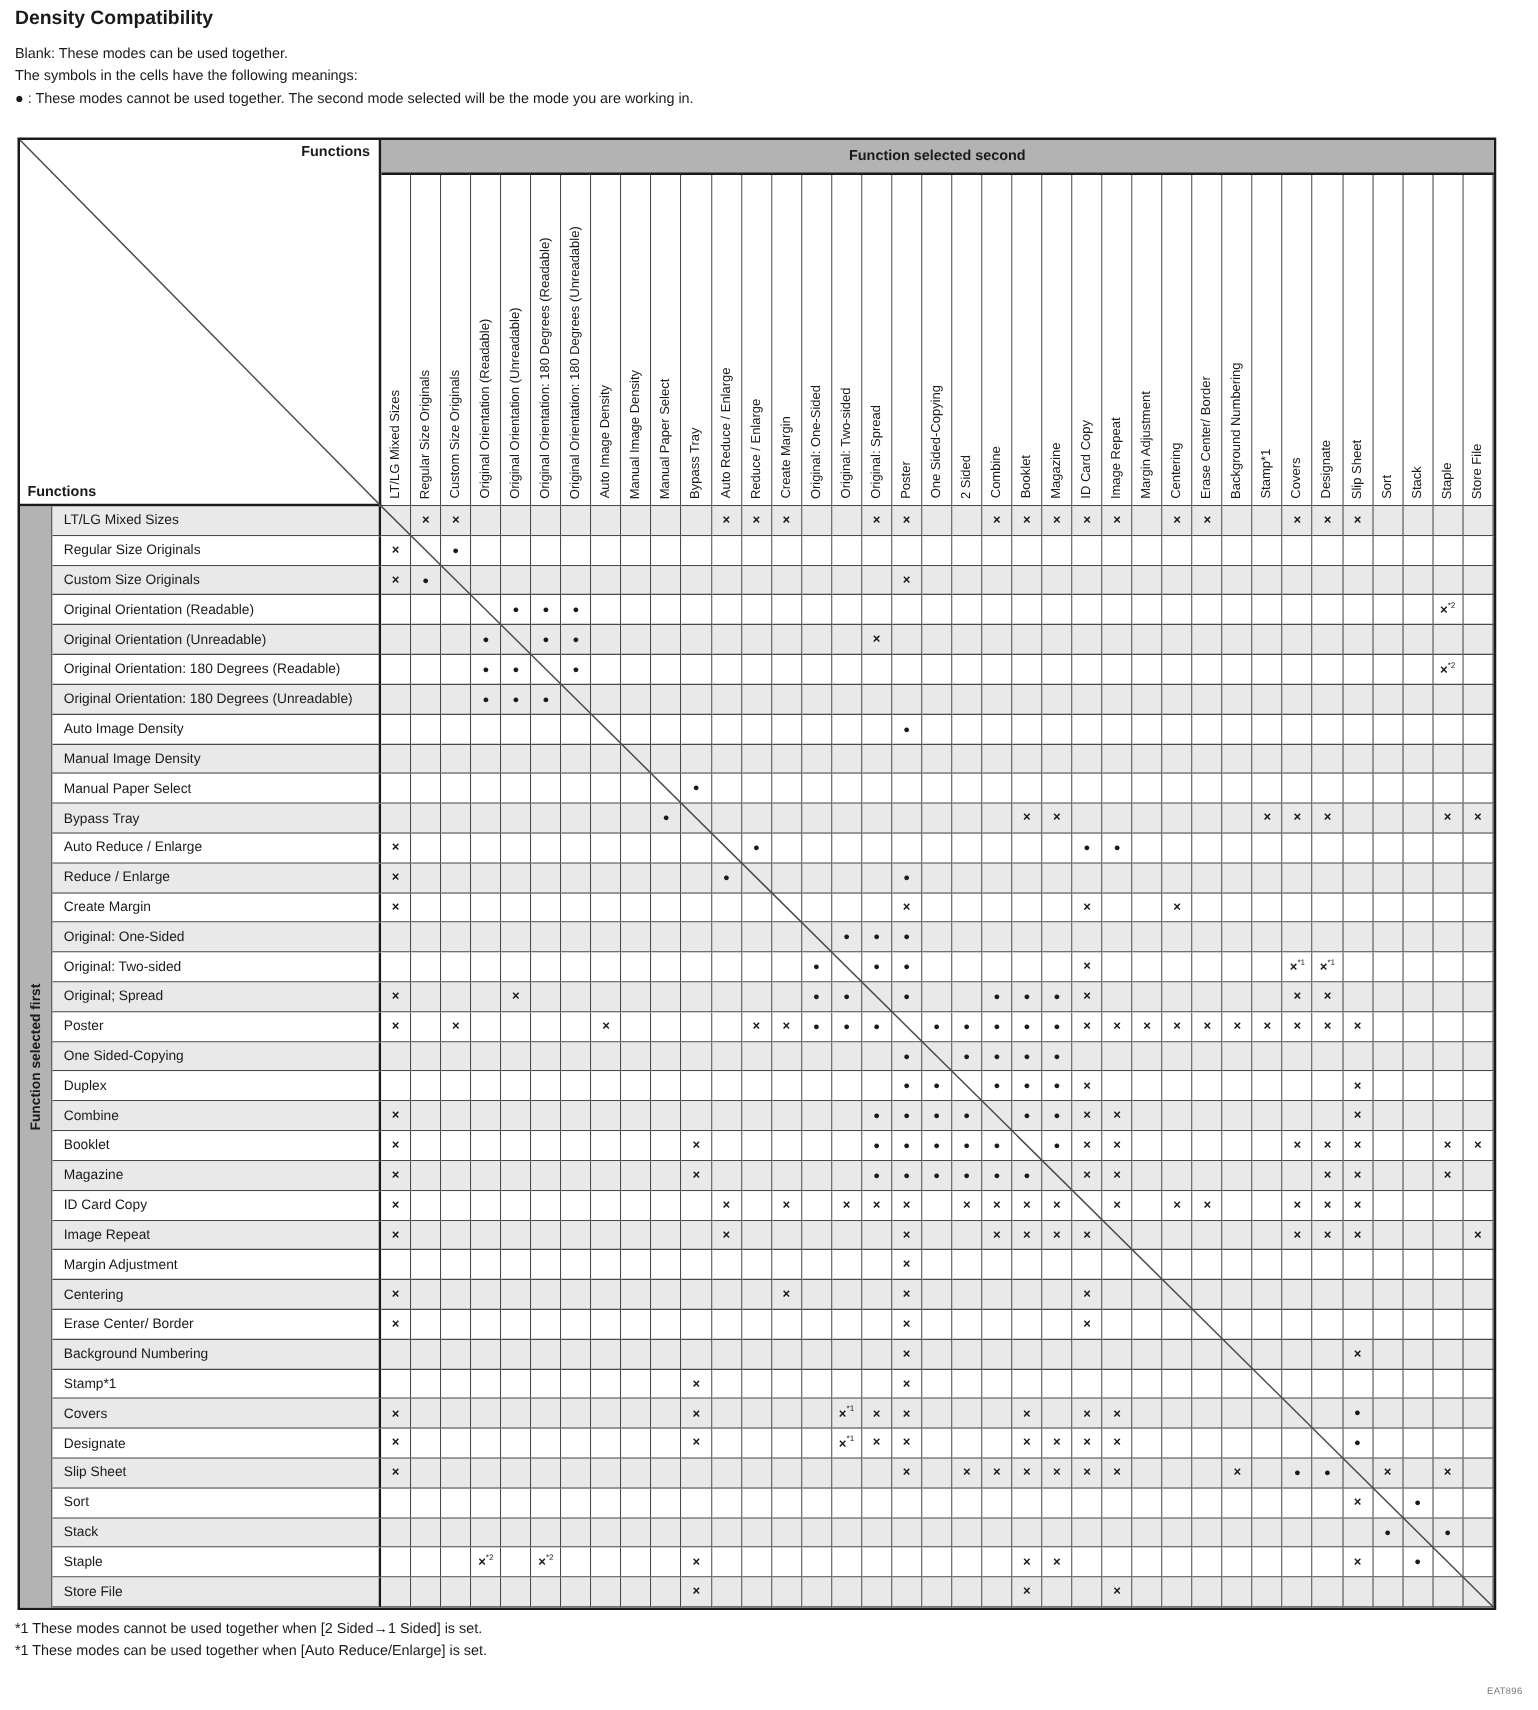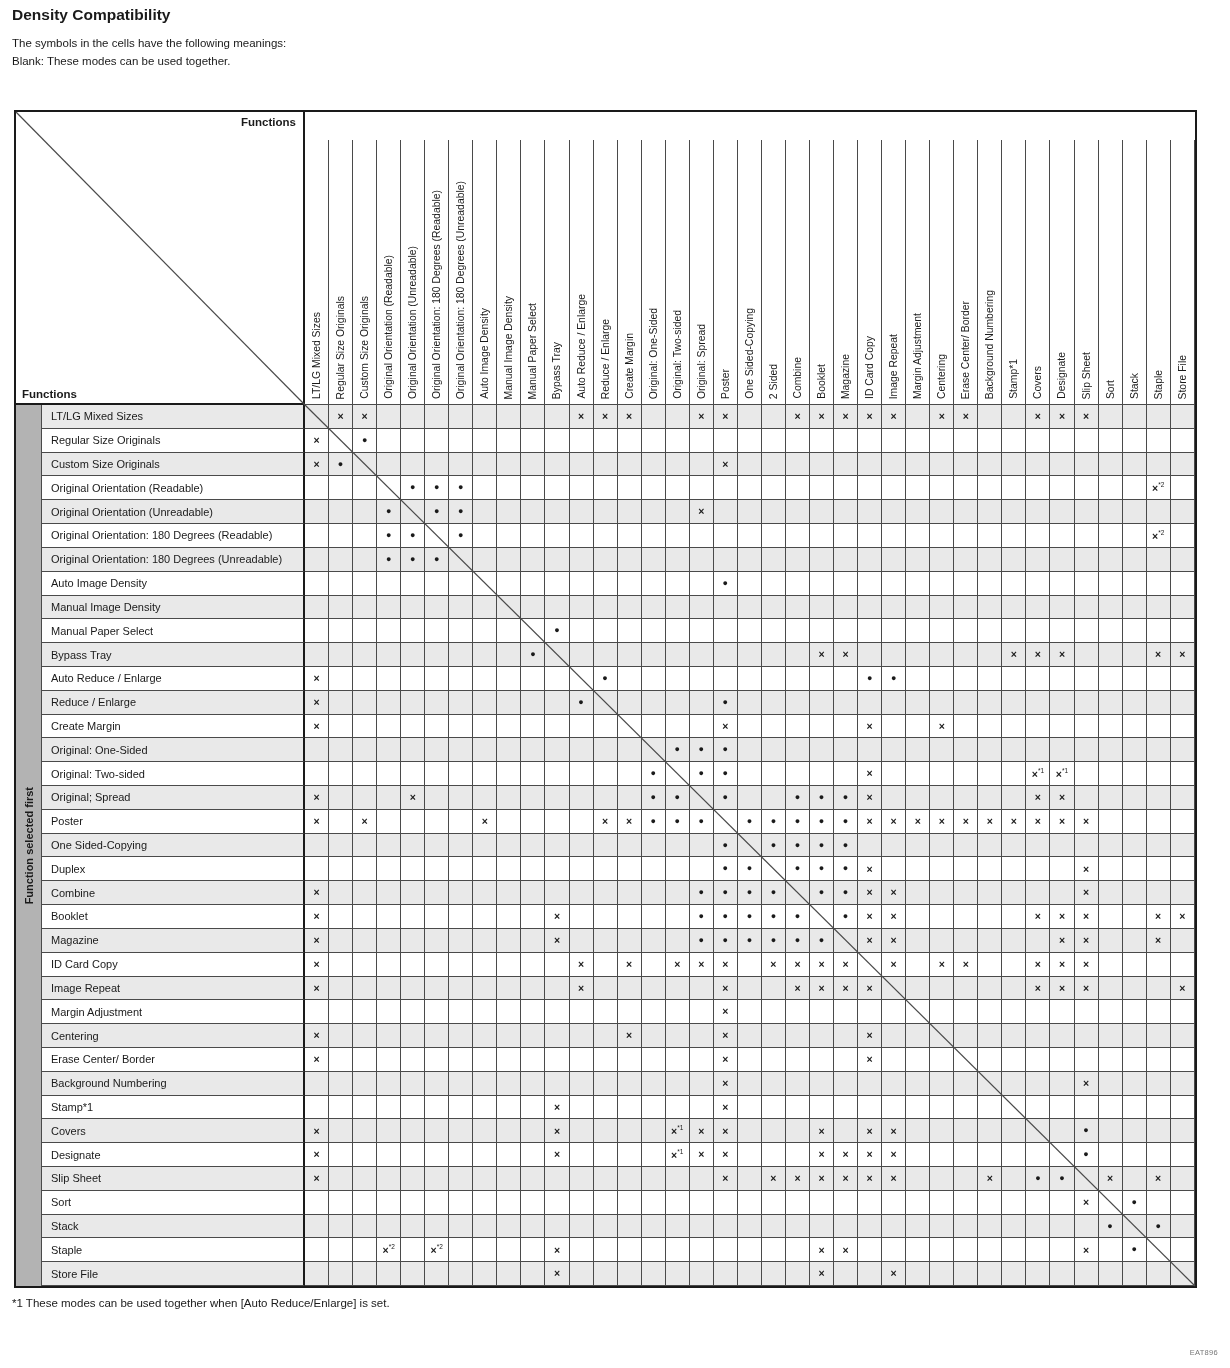--- a/index.html
+++ b/index.html
@@ -42,29 +42,31 @@
          font-size:7.5px;color:#777;letter-spacing:0.3px;}
 </style>
 </head>
 <body>
 
 <div class="page">
 
   <div class="title">Density Compatibility</div>
 
   <div class="legend">
+    <div>Blank: These modes can be used together.</div>
     <div>The symbols in the cells have the following meanings:</div>
-    <div>Blank: These modes can be used together.</div>
+    <div>● : These modes cannot be used together. The second mode selected will be the mode you are working in.</div>
   </div>
 
   <div class="tbl" id="grid">
     <div class="corner">
       <span class="fn-top">Functions</span>
       <span class="fn-bot">Functions</span>
     </div>
+    <div class="topbar">Function selected second</div>
     <div class="leftbar">
       <span class="vtxt">Function selected first</span>
     </div>
     <svg class="diag" width="1183" height="1178" viewBox="0 0 1183 1178">
       <line x1="2" y1="2" x2="291" y2="295" stroke="#4a4a4a" stroke-width="1.2"></line>
       <line x1="291" y1="295" x2="1181" y2="1176" stroke="#4a4a4a" stroke-width="1.2"></line>
     </svg>
   <div class="ch" style="grid-area: 2 / 3;">
         <span class="vtxt">LT/LG Mixed Sizes</span>
       </div>
@@ -2050,18 +2052,19 @@
       <div class="c odd" style="grid-area: 39 / 33;"></div>
       <div class="c odd" style="grid-area: 39 / 34;"></div>
       <div class="c odd" style="grid-area: 39 / 35;"></div>
       <div class="c odd" style="grid-area: 39 / 36;"></div>
       <div class="c odd" style="grid-area: 39 / 37;"></div>
       <div class="c odd" style="grid-area: 39 / 38;"></div>
       <div class="c odd" style="grid-area: 39 / 39;"></div>
     </div>
 
   <div class="footnotes">
+    <div>*1 These modes cannot be used together when [2 Sided→1 Sided] is set.</div>
     <div>*1 These modes can be used together when [Auto Reduce/Enlarge] is set.</div>
   </div>
 
   <div class="docid">EAT896</div>
 
 </div>
 
 </body></html>

